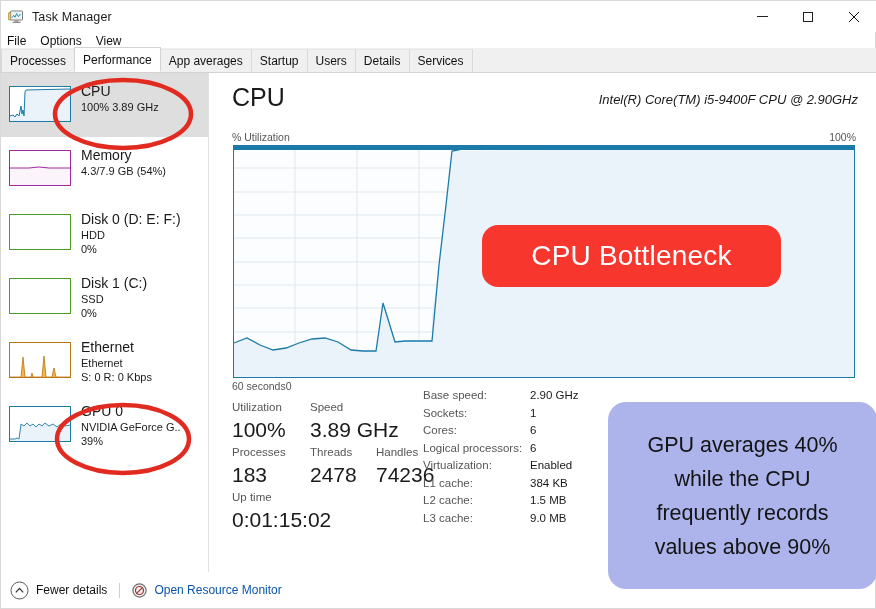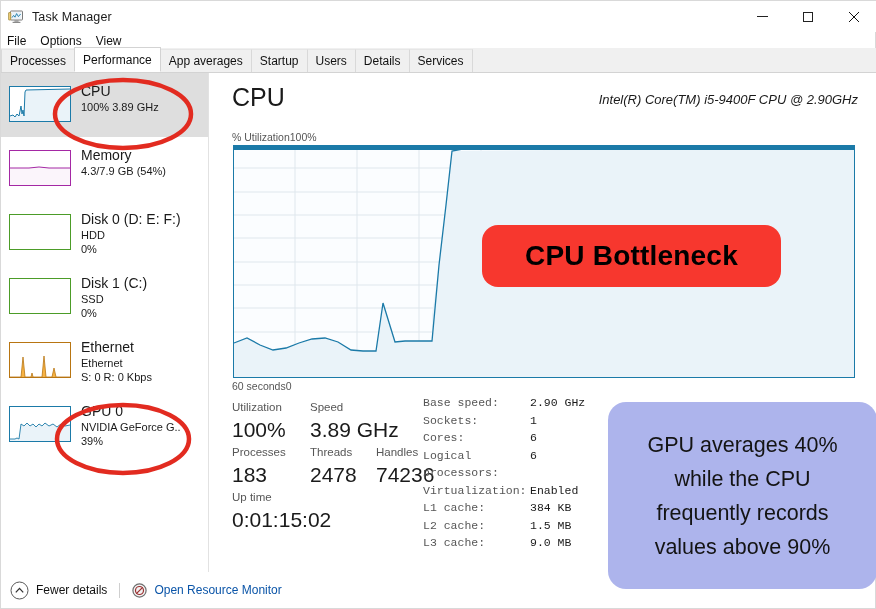--- a/index.html
+++ b/index.html
@@ -101,21 +101,21 @@
   }
   .main-head {
     position: relative; height: 42px; padding: 10px 18px 0 22px;
     display: flex; align-items: flex-start; justify-content: space-between;
   }
   .cpu-h1 { font-size: 25px; color: #1a1a1a; line-height: 28px; font-weight: normal; }
   .cpu-model { font-size: 13px; color: #1a1a1a; padding-top: 9px; font-style: italic; }
 
   .graph-labels {
     position: absolute; left: 22px; top: 58px; width: 624px;
-    display: flex; 
+    display: flex; justify-content: space-between;
     font-size: 10.5px; color: #565656;
   }
   .graph-wrap {
     position: absolute; left: 23px; top: 72px; width: 622px; height: 233px;
   }
   .graph-wrap svg { display: block; }
   .graph-foot {
     position: absolute; left: 22px; top: 307px; width: 648px;
     display: flex; justify-content: flex-start;
     font-size: 10.5px; color: #565656;
@@ -124,22 +124,22 @@
   
   .stats {
     position: absolute; left: 22px; top: 326px; width: 400px;
   }
   .stat-row { display: flex; }
   .stat-col { }
   .stat-lbl { font-size: 11.5px; color: #565656; line-height: 16px; }
   .stat-val { font-size: 21px; color: #1a1a1a; line-height: 29px; font-weight: normal; }
 
   .specs {
-    position: absolute; left: 213px; top: 321px; width: 200px;
-    font-size: 11.5px; line-height: 17.5px; font-family: Liberation Mono, monospace;
+    position: absolute; left: 213px; top: 314px; width: 200px;
+    font-size: 11.5px; line-height: 17.5px;
   }
   .spec-row { display: flex; }
   .spec-k { width: 107px; color: #565656; }
   .spec-v { color: #1a1a1a; }
 
   
   .statusbar {
     position: absolute; left: 0; bottom: 0; width: 848px; height: 36px;
     background: #ffffff;
     display: flex; align-items: center; padding-left: 9px; gap: 7px;
@@ -153,21 +153,21 @@
   
   .anno-badge {
     position: absolute; left: 481px; top: 224px;
     width: 299px; height: 62px;
     background: #f7372e;
     border-radius: 16px;
     display: flex; align-items: center; justify-content: center;
     z-index: 20;
   }
   .anno-badge span {
-    font-size: 28px; font-weight: bold; color: #000000; letter-spacing: 0.2px;
+    font-size: 28px; font-weight: normal; color: #ffffff; letter-spacing: 0.2px;
   }
   .anno-note {
     position: absolute; left: 607px; top: 401px;
     width: 269px; height: 187px;
     background: #adb4ec;
     border-radius: 18px;
     z-index: 20;
     display: flex; align-items: center; justify-content: center;
     padding: 6px 10px;
   }

